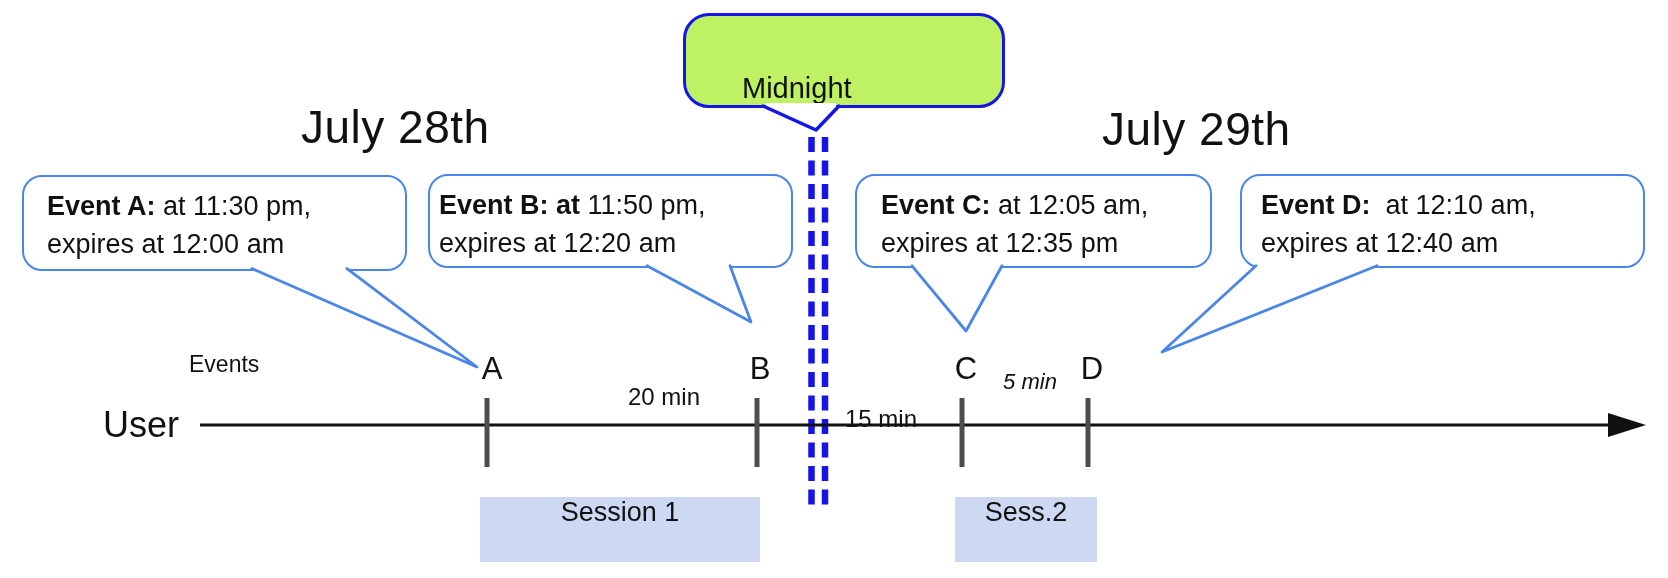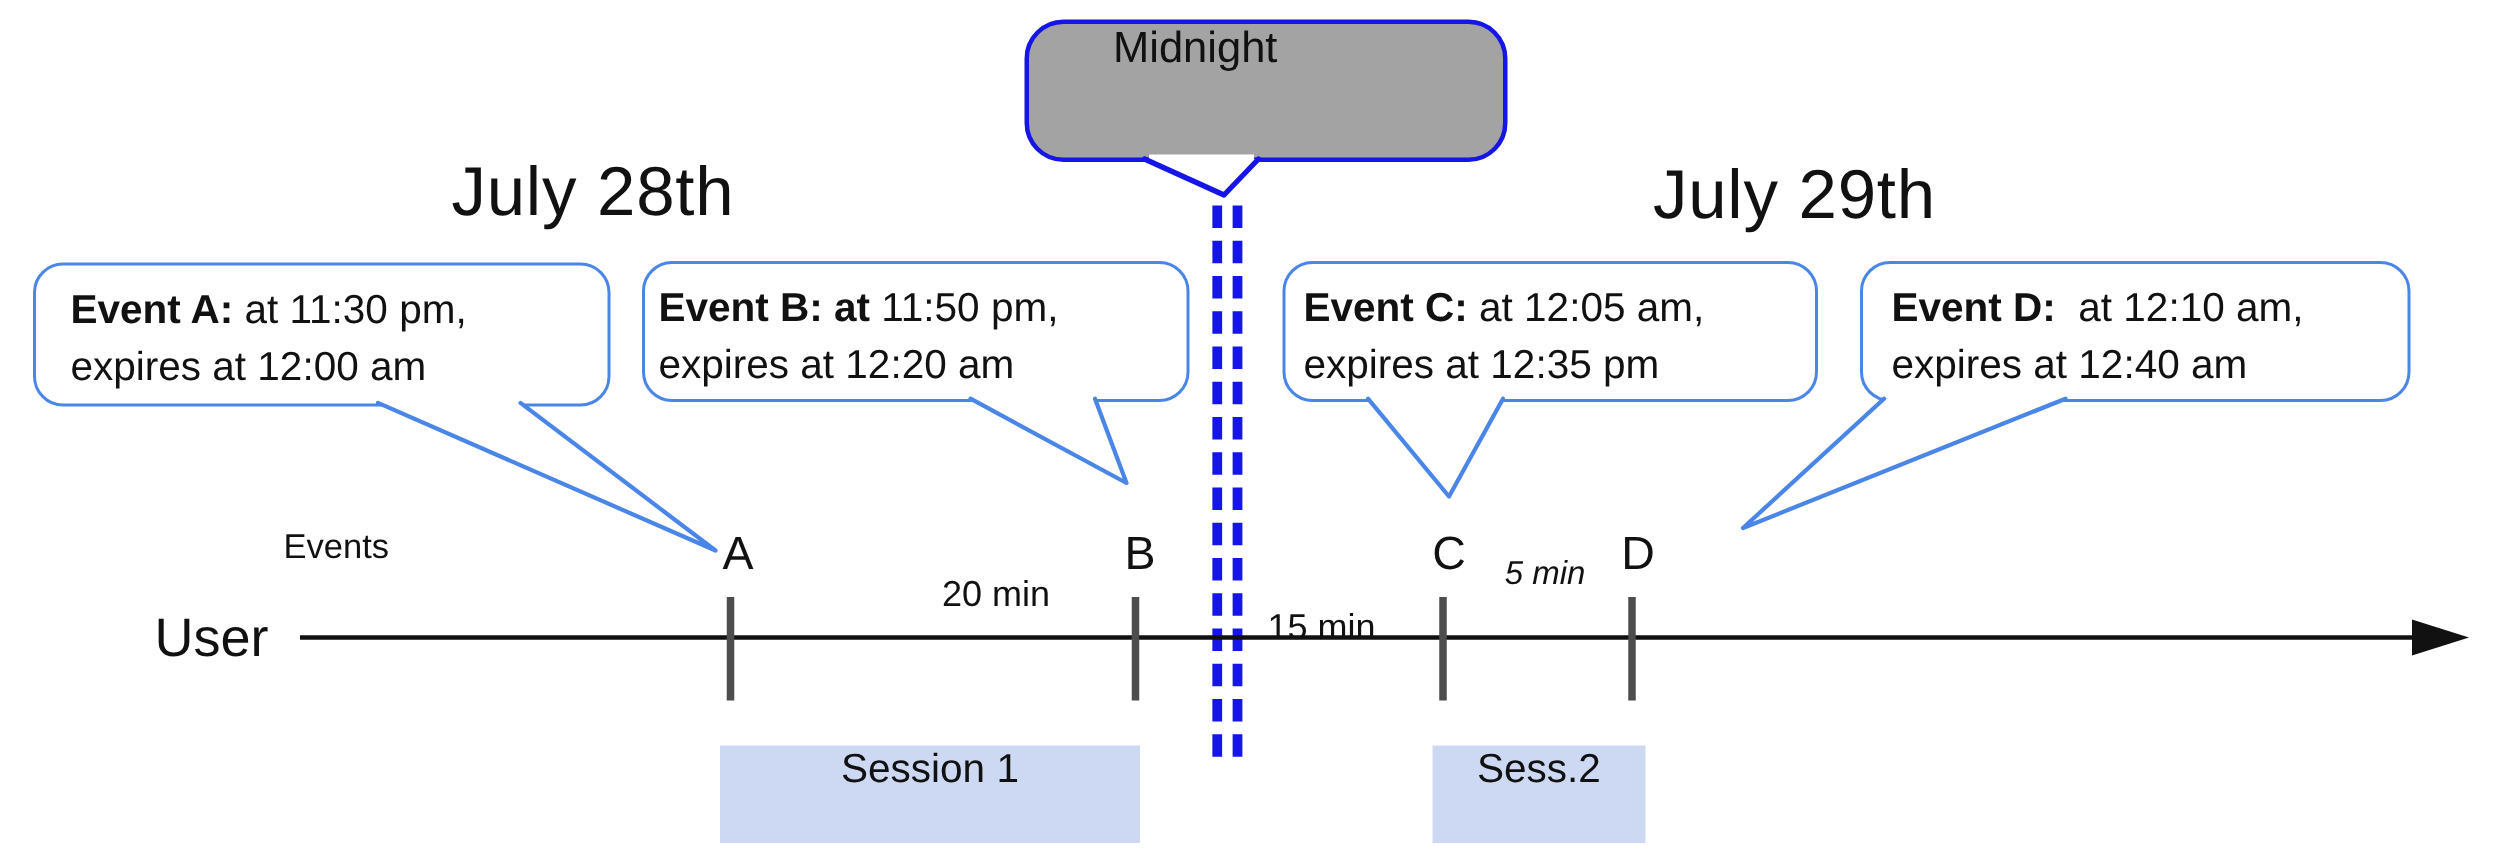--- a/index.html
+++ b/index.html
@@ -7,22 +7,22 @@
     position:relative;width:1668px;height:578px;background:#fff;
     font-family:"Liberation Sans",sans-serif;color:#111;overflow:hidden;
   }
   .date{position:absolute;font-size:46px;letter-spacing:.5px;}
   .date-left{left:301px;top:100px;}
   .date-right{left:1102px;top:102px;}
 
   .midnight-box{
     position:absolute;left:683px;top:13px;width:322px;height:95px;
     box-sizing:border-box;border:3.5px solid var(--midnight-blue);
-    border-radius:26px;background:#a3a3a3;
-    display:flex;align-items:flex-start;padding-left:56px;font-size:29px;
+    border-radius:26px;background:#bef264;
+    display:flex;align-items:flex-end;padding-left:56px;font-size:29px;
   }
 
   .callout{
     position:absolute;box-sizing:border-box;background:#fff;
     border:2.5px solid var(--event-border);border-radius:20px;
     font-size:27px;line-height:38px;padding-top:10px;white-space:nowrap;
   }
   .callout .b{font-weight:bold;}
 
   .events-label{position:absolute;left:189px;top:351px;font-size:23px;}
@@ -61,26 +61,26 @@
   <div class="callout" style="left:22px;top:175px;width:385px;height:96px;padding-left:23px;">
     <div><span class="b">Event A:</span><span> at 11:30 pm,</span></div>
     <div>expires at 12:00 am</div>
   </div>
 
   <div class="callout" style="left:428px;top:174px;width:365px;height:94px;padding-left:9px;">
     <div><span class="b">Event B: at</span><span> 11:50 pm,</span></div>
     <div>expires at 12:20 am</div>
   </div>
 
-  <div class="callout" style="left:855px;top:174px;width:357px;height:94px;padding-left:12px;">
+  <div class="callout" style="left:855px;top:174px;width:357px;height:94px;padding-left:24px;">
     <div><span class="b">Event C:</span><span> at 12:05 am,</span></div>
     <div>expires at 12:35 pm</div>
   </div>
 
-  <div class="callout" style="left:1240px;top:174px;width:367px;height:94px;padding-left:19px;">
+  <div class="callout" style="left:1240px;top:174px;width:405px;height:94px;padding-left:19px;">
     <div><span class="b">Event D:</span><span>&nbsp;&nbsp;at 12:10 am,</span></div>
     <div>expires at 12:40 am</div>
   </div>
 
   <div class="events-label">Events</div>
   <div class="user-label">User</div>
 
   <div class="tick-label" style="left:462px;">A</div>
   <div class="tick-label" style="left:730px;">B</div>
   <div class="tick-label" style="left:936px;">C</div>

